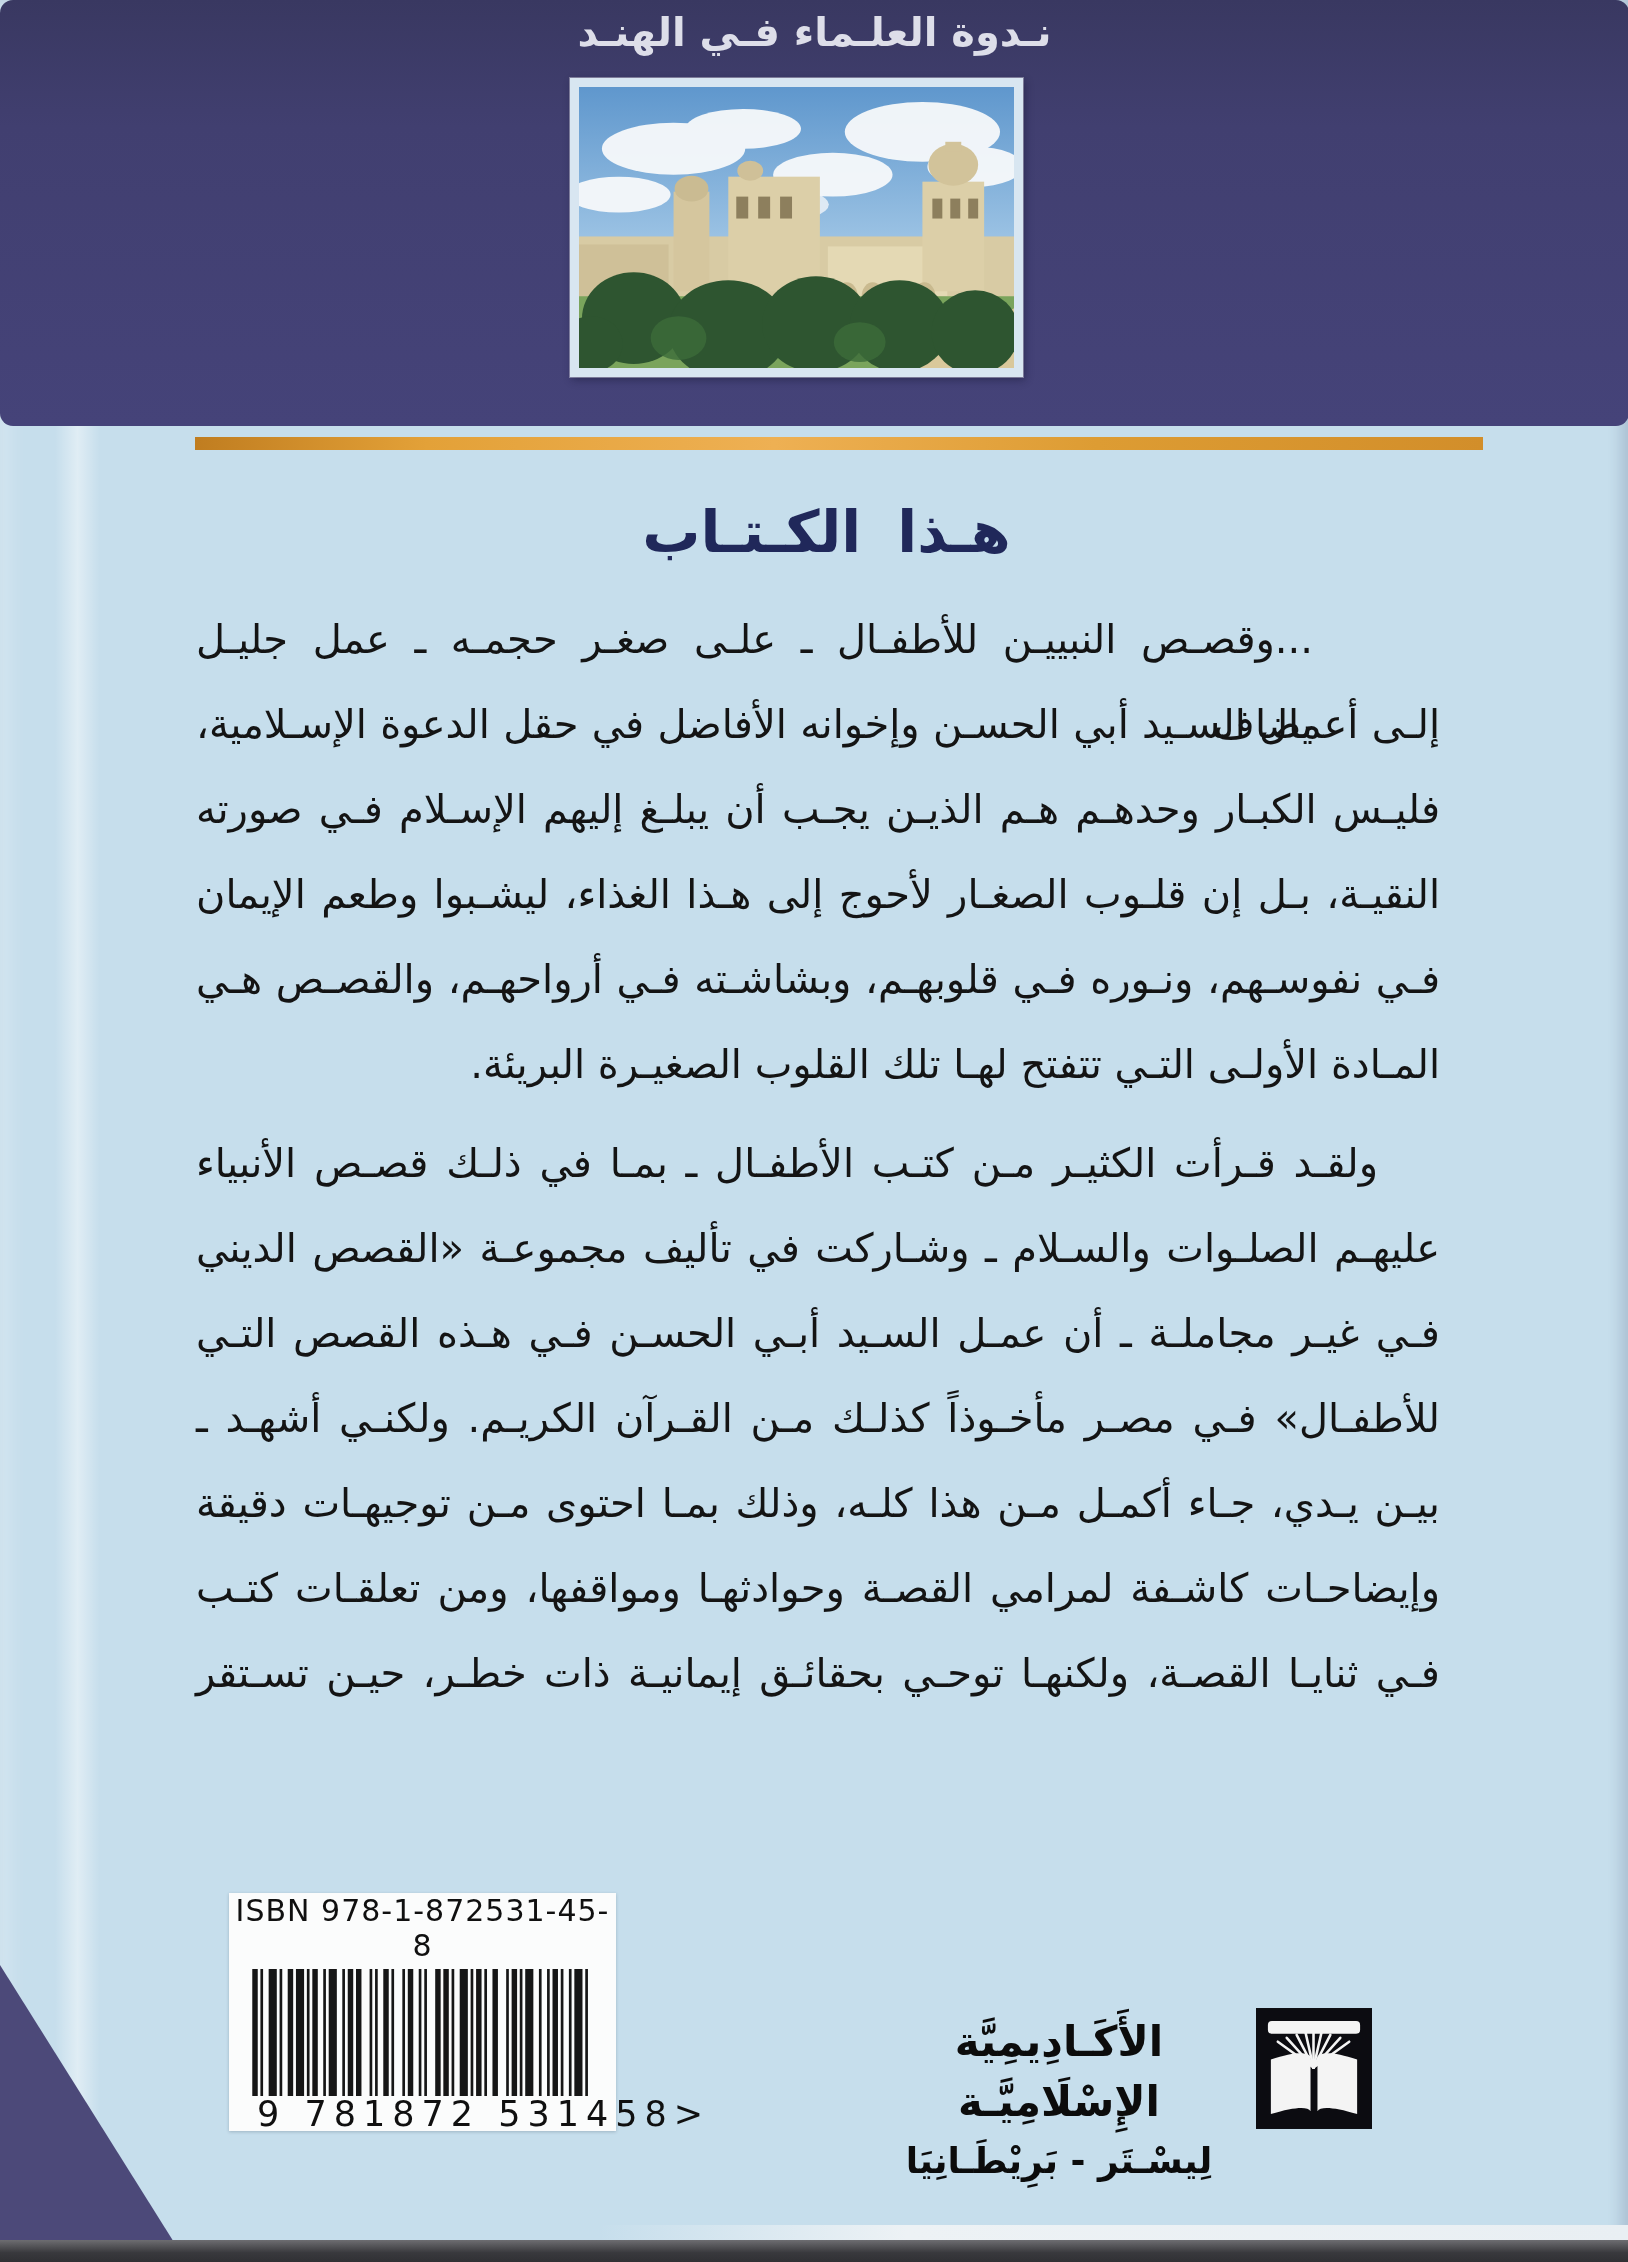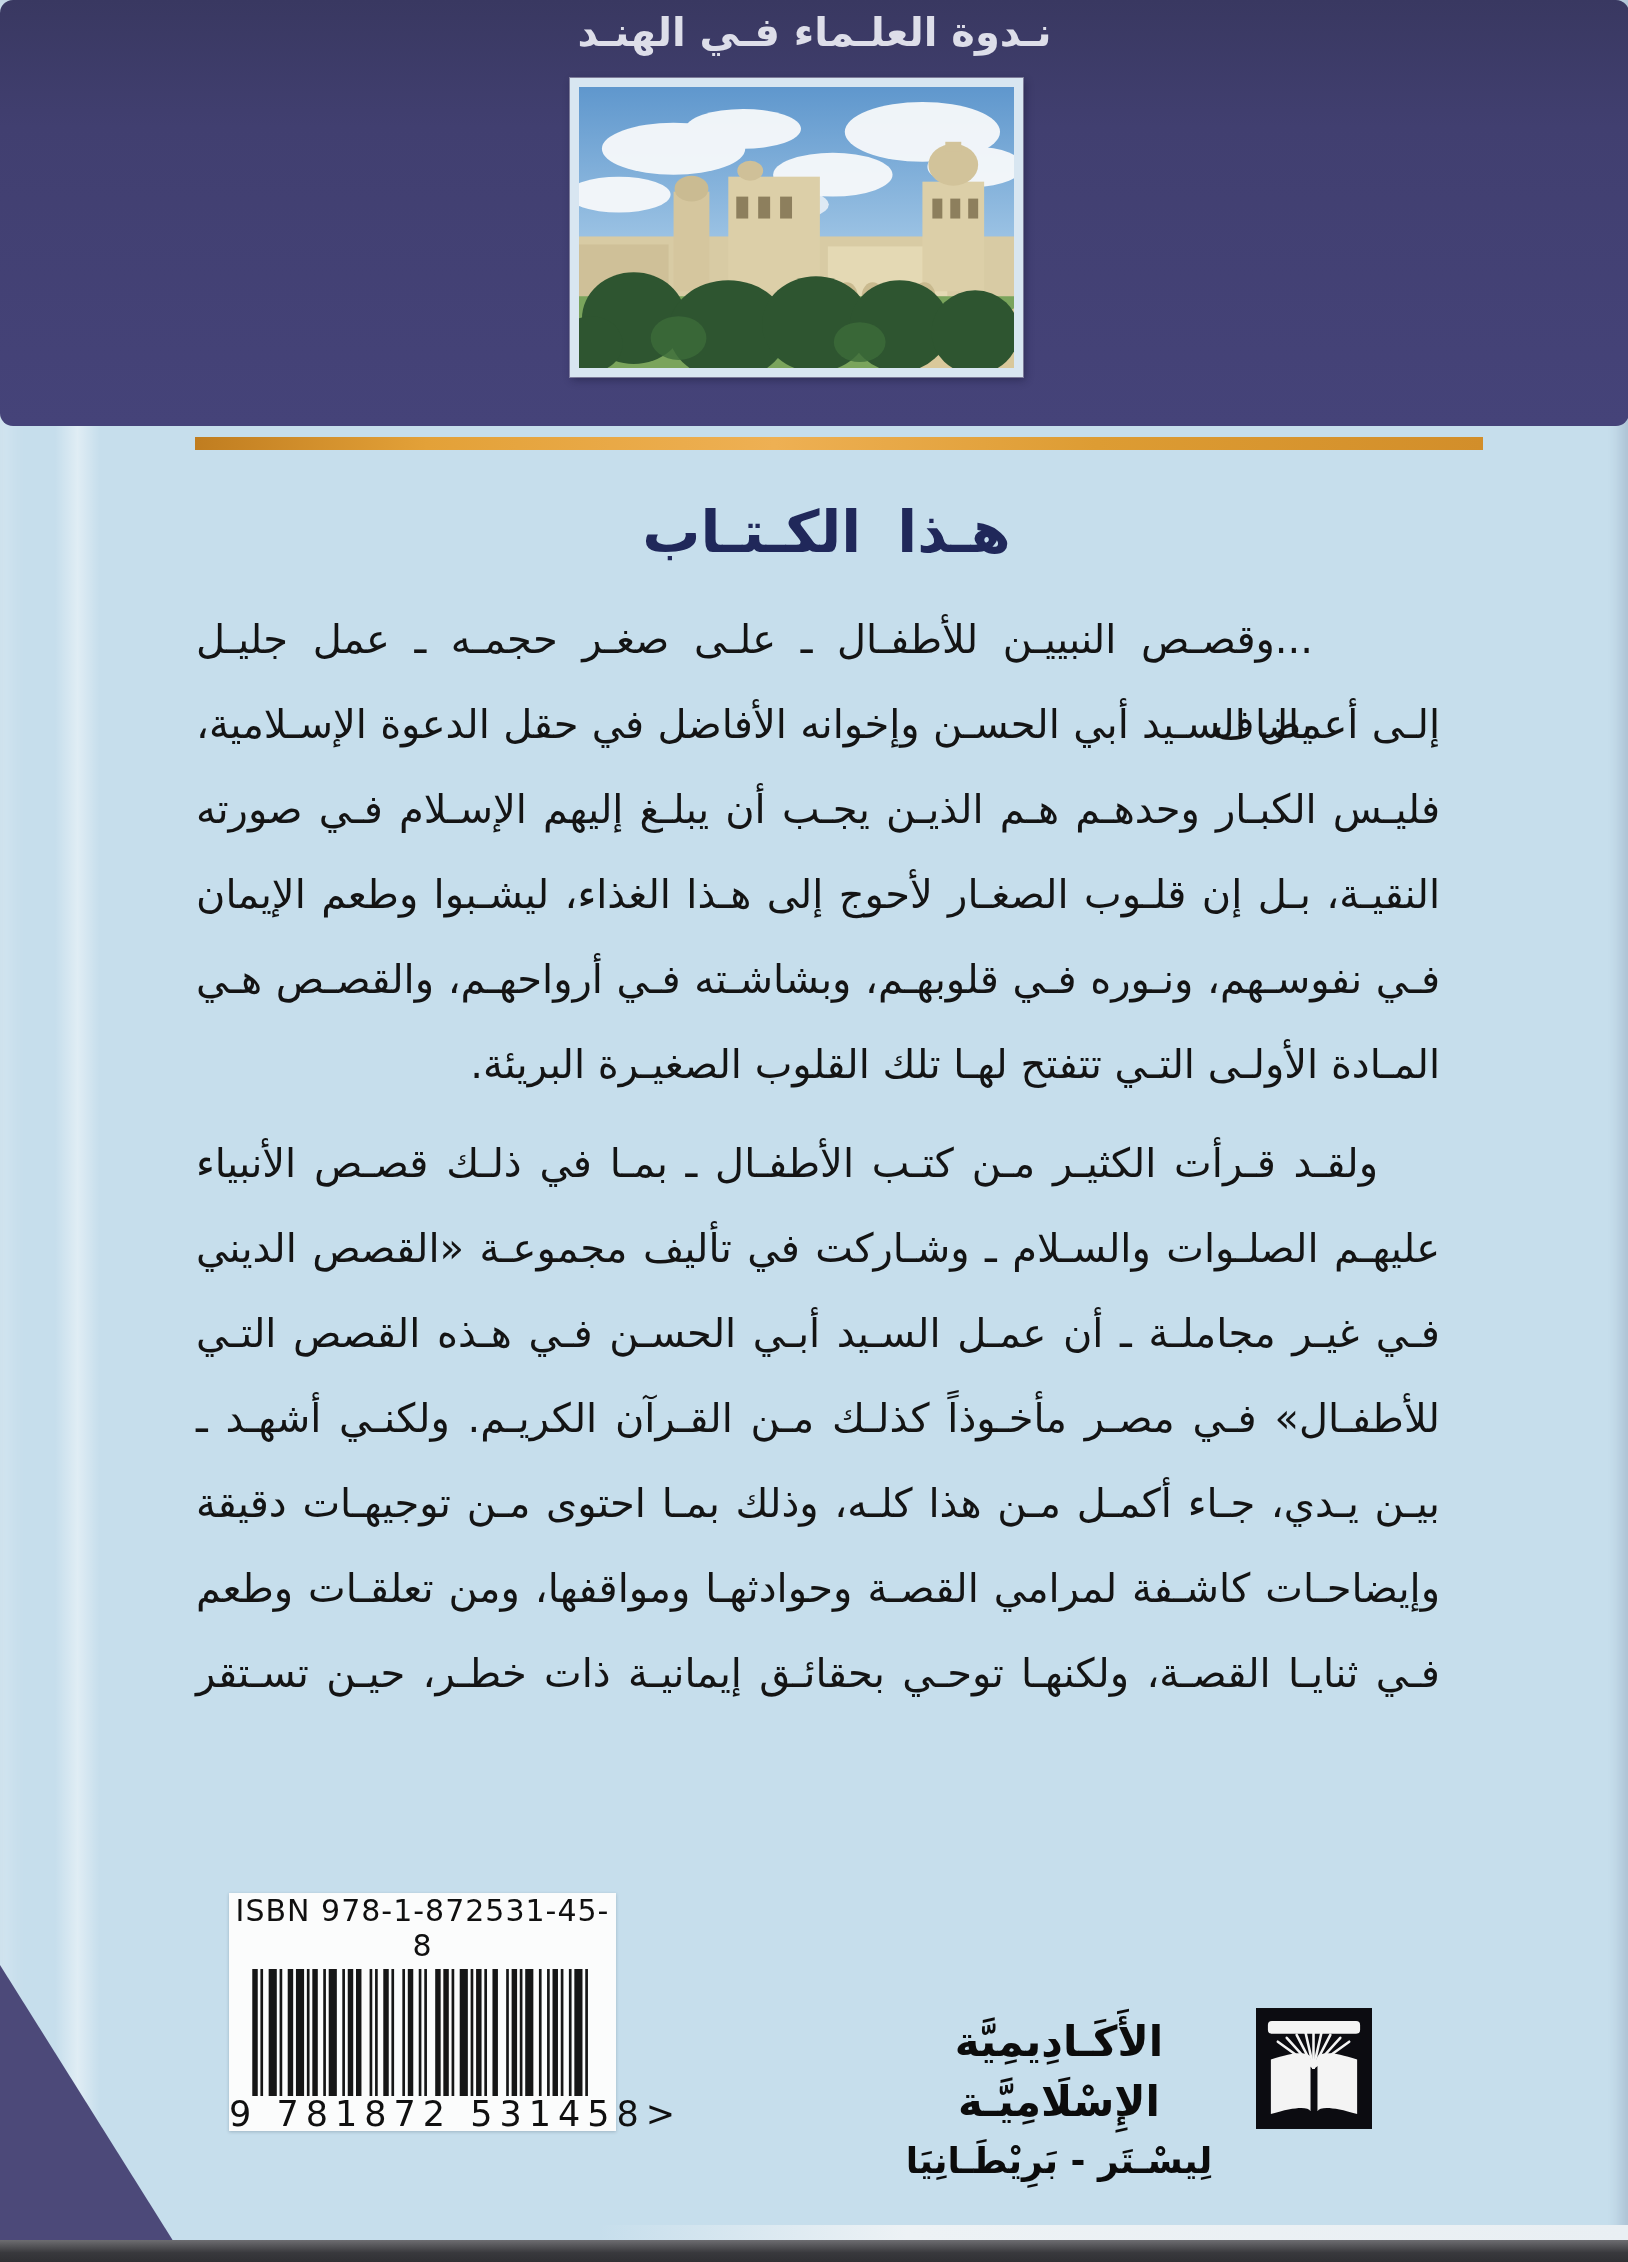--- a/index.html
+++ b/index.html
@@ -28,21 +28,21 @@
   .line{height:85px;line-height:85px;text-align:justify;text-align-last:justify;overflow:visible;}
   .line.end{text-align-last:right;}
   .line.indent1{padding-right:127px;}
   .line.indent2{padding-right:62px;}
   .line.para-gap{margin-top:14px;}
   
   .barcode-box{position:absolute;left:229px;top:1893px;width:387px;height:238px;background:#fbfcfc;
         box-shadow:0 1px 3px rgba(40,60,80,.25);}
   .isbn-label{text-align:center;font-size:30px;color:#101010;letter-spacing:1px;}
   .bars{display:block;margin:6px auto 0;width:350px;height:127px;}
-  .isbn-digits{margin-top:-2px;text-align:center;font-size:35px;color:#101010;letter-spacing:7px;white-space:nowrap;}
+  .isbn-digits{margin-top:-2px;text-align:center;font-size:35px;color:#101010;letter-spacing:7px;white-space:nowrap;margin-left:28px;}
   .isbn-digits .arrow{margin-right:0;margin-left:0;letter-spacing:0;padding-right:10px;}
   
   .pub-text{position:absolute;left:874px;top:2012px;width:370px;text-align:center;direction:rtl;color:#0c0c0c;}
   .pub-name{font-size:42px;font-weight:bold;line-height:60px;}
   .pub-loc{font-size:36px;font-weight:bold;line-height:58px;}
   .logo{position:absolute;left:1256px;top:2008px;width:116px;height:121px;}
   .logo svg{display:block;width:116px;height:121px;}
   
   .corner-fold{position:absolute;left:0;top:1965px;width:187px;height:298px;background:#4c4979;
         clip-path:polygon(0 0,100% 100%,0 100%);}
@@ -140,21 +140,21 @@
     <div class="line">إلـى أعمال السـيد أبي الحسـن وإخوانه الأفاضل في حقل الدعوة الإسـلامية،</div>
     <div class="line">فليـس الكبـار وحدهـم هـم الذيـن يجـب أن يبلـغ إليهم الإسـلام فـي صورته</div>
     <div class="line">النقيـة، بـل إن قلـوب الصغـار لأحوج إلى هـذا الغذاء، ليشـبوا وطعم الإيمان</div>
     <div class="line">فـي نفوسـهم، ونـوره فـي قلوبهـم، وبشاشـته فـي أرواحهـم، والقصـص هـي</div>
     <div class="line end">المـادة الأولـى التـي تتفتح لهـا تلك القلوب الصغيـرة البريئة.</div>
     <div class="line indent2 para-gap">ولقـد قـرأت الكثيـر مـن كتـب الأطفـال ـ بمـا في ذلـك قصـص الأنبياء</div>
     <div class="line">عليهـم الصلـوات والسـلام ـ وشـاركت في تأليف مجموعـة «القصص الديني</div>
     <div class="line">فـي غيـر مجاملـة ـ أن عمـل السـيد أبـي الحسـن فـي هـذه القصص التـي</div>
     <div class="line">للأطفـال» فـي مصـر مأخـوذاً كذلـك مـن القـرآن الكريـم. ولكنـي أشهـد ـ</div>
     <div class="line">بيـن يـدي، جـاء أكمـل مـن هذا كلـه، وذلك بمـا احتوى مـن توجيهـات دقيقة</div>
-    <div class="line">وإيضاحـات كاشـفة لمرامي القصـة وحوادثهـا ومواقفها، ومن تعلقـات وطعم</div>
+    <div class="line">وإيضاحـات كاشـفة لمرامي القصـة وحوادثهـا ومواقفها، ومن تعلقـات كتـب</div>
     <div class="line">فـي ثنايـا القصـة، ولكنهـا توحـي بحقائـق إيمانيـة ذات خطـر، حيـن تسـتقر</div>
   </div>
 
   <div class="barcode-box">
     <div class="isbn-label">ISBN 978-1-872531-45-8</div>
     <svg class="bars" id="bars-svg" preserveAspectRatio="none" viewBox="0 0 327 128">
         <rect x="4.0" y="0" width="5.1" height="128" fill="#161616"></rect>
         <rect x="11.6" y="0" width="2.5" height="128" fill="#161616"></rect>
         <rect x="19.3" y="0" width="7.6" height="128" fill="#161616"></rect>
         <rect x="29.5" y="0" width="2.5" height="128" fill="#161616"></rect>

